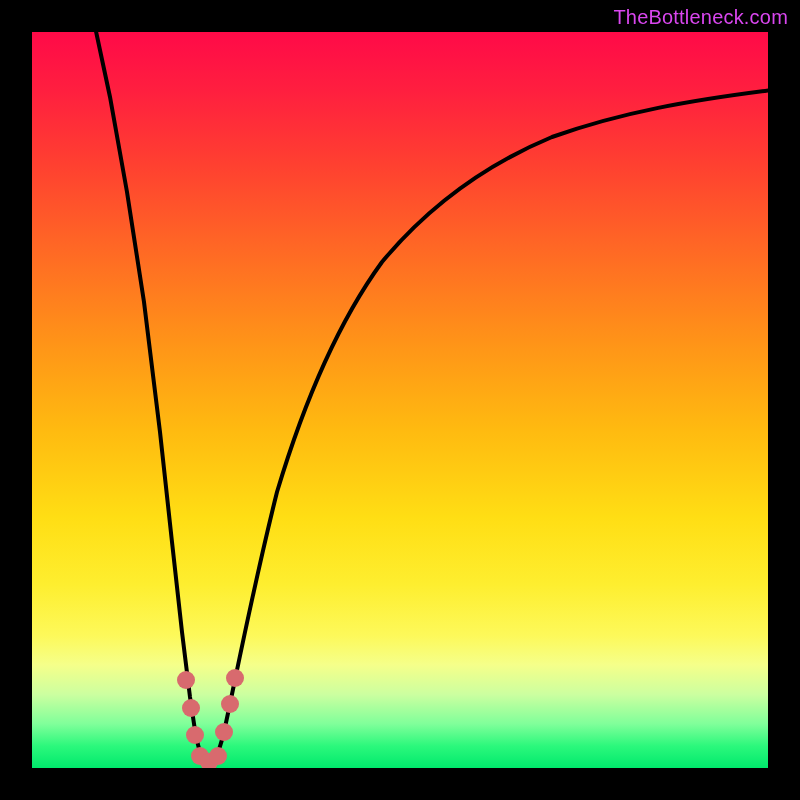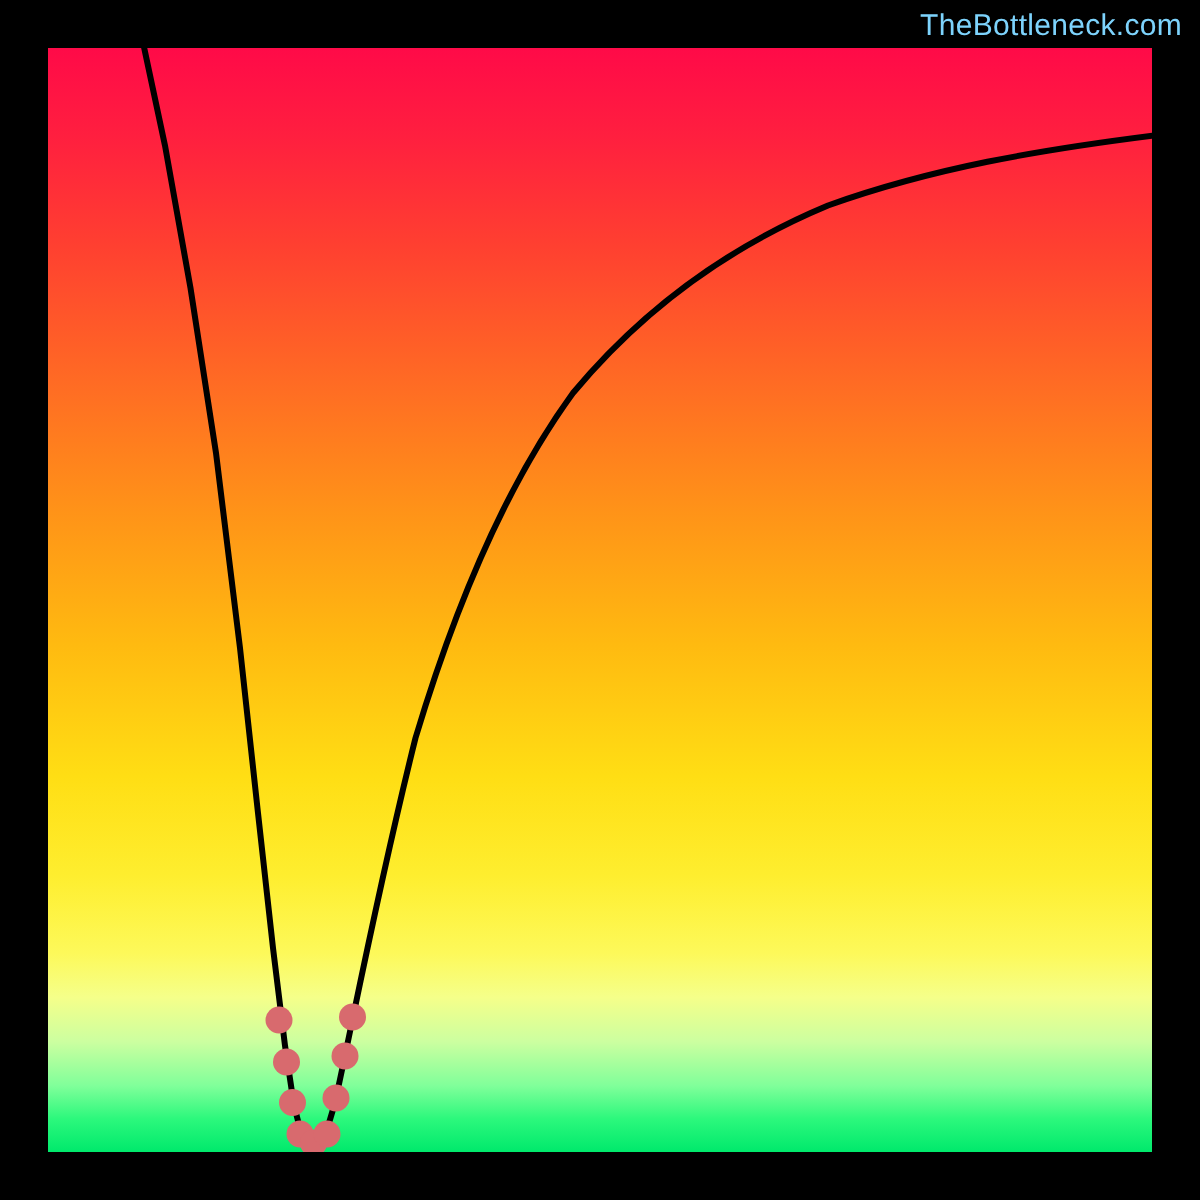--- a/index.html
+++ b/index.html
@@ -42,21 +42,21 @@
       #80ff9a 94%,
       #2cf87c 97%,
       #00e96c 100%
     );
     overflow: hidden;
   }
   .watermark {
     position: absolute;
     top: 6px;
     right: 12px;
-    color: #7dd3fc;
+    color: #d946ef;
     font-size: 20px;
     font-weight: 500;
     letter-spacing: 0.2px;
     user-select: none;
   }
   svg.curve {
     position: absolute;
     top: 0;
     left: 0;
     width: 736px;

